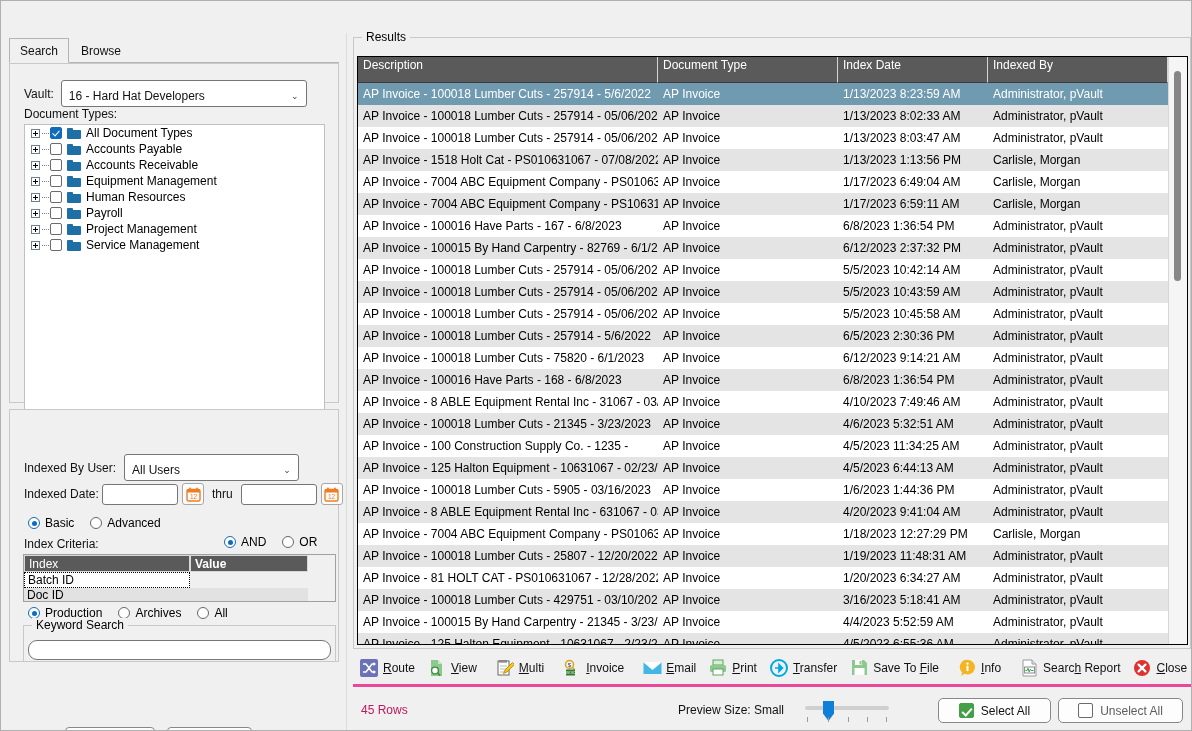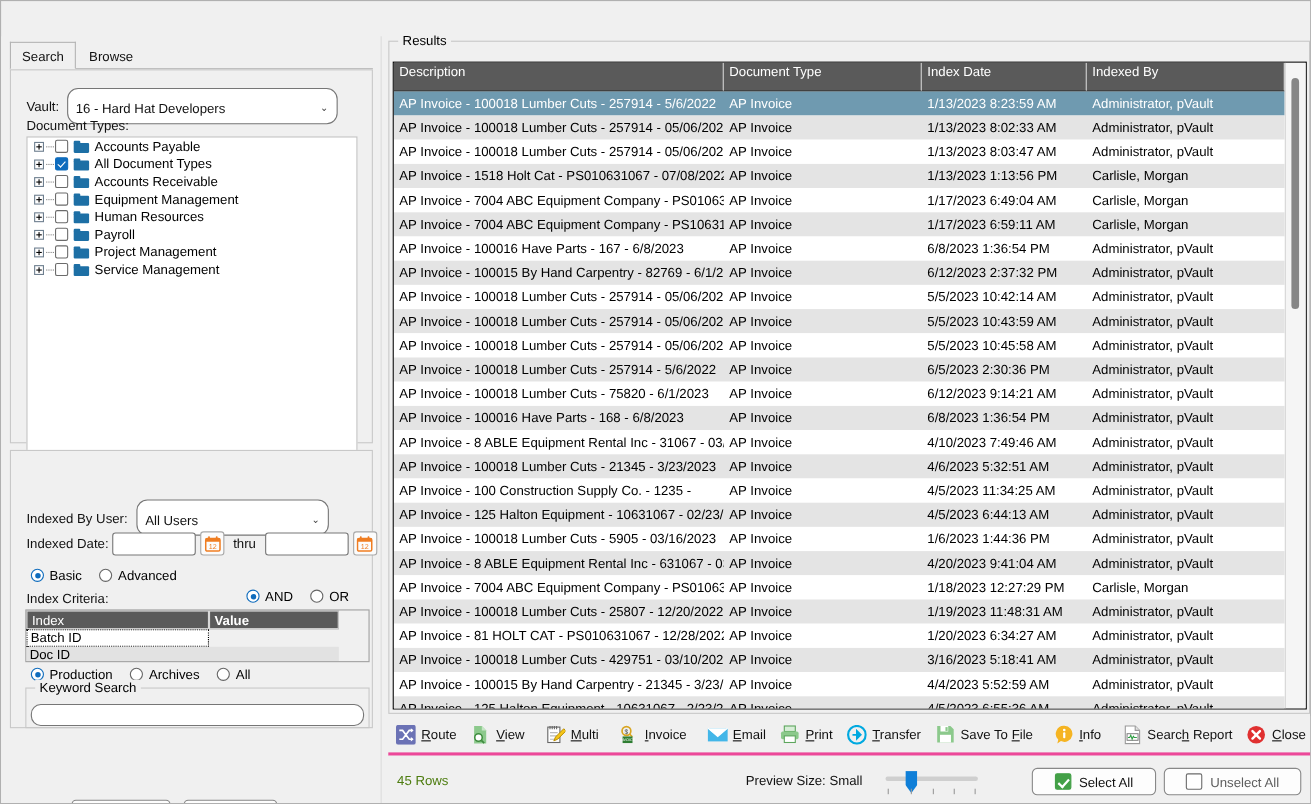--- a/index.html
+++ b/index.html
@@ -86,24 +86,24 @@
     border: 1px solid #c8c8c8;
   }
   .fld-label { font-size: 12px; color: #111; }
 
   #vault-row {
     position: absolute; left: 14px; top: 16px;
     display: flex; align-items: center;
   }
   #vault-row .fld-label { margin-right: 7px; }
   .combo {
-    height: 33px;
+    height: 27px;
     background: #ffffff;
     border: 1px solid #767676;
-    border-radius: 10px;
+    border-radius: 3px;
     display: flex; align-items: center;
     padding: 4px 4px 0 7px;
     font-size: 12px; color: #111;
     cursor: default;
     position: relative;
   }
   .combo .cv { flex: 1; white-space: nowrap; overflow: hidden; }
   .combo .chev {
     width: 14px; text-align: center;
     font-size: 9px; color: #444;
@@ -336,21 +336,21 @@
   .tb-lbl u { text-decoration: underline; }
   .tb-sep { width: 1px; height: 22px; background: #c4c4c4; margin: 0 3px; }
 
   
   #statusbar {
     position: absolute; left: 352px; top: 686px;
     width: 840px; height: 45px;
     background: #f0f0f0;
     display: flex; align-items: center;
   }
-  #rows-count { position: absolute; left: 8px; font-size: 12px; color: #4d7c0f; }
+  #rows-count { position: absolute; left: 8px; font-size: 12px; color: #be185d; }
   #preview-label { position: absolute; left: 325px; font-size: 12px; color: #111; }
   #slider { position: absolute; left: 452px; top: 14px; width: 84px; height: 22px; }
   #slider-track {
     position: absolute; left: 0; top: 5px; width: 84px; height: 4px;
     background: #cfcfcf; border-radius: 2px;
   }
   #slider-thumb {
     position: absolute; left: 18px; top: 0; width: 11px; height: 20px;
     background: #0f7fd8;
     clip-path: polygon(0 0, 100% 0, 100% 62%, 50% 100%, 0 62%);
@@ -401,39 +401,39 @@
         <span class="fld-label">Vault:</span>
         <div class="combo" id="vault-combo">
           <span class="cv">16 - Hard Hat Developers</span>
           <span class="chev">⌄</span>
         </div>
       </div>
 
       <div class="fld-label" id="doctypes-label">Document Types:</div>
 
       <div id="tree">
+        <div class="tree-row">
+          <span class="expander"></span>
+            <span class="dots"></span>
+          <span class="tchk checked"></span>
+          <span class="folder">
+              <span class="ft"></span>
+              <span class="fb"></span>
+            </span>
+          <span>All Document Types</span>
+        </div>
         <div class="tree-row">
           <span class="expander"></span>
             <span class="dots"></span>
           <span class="tchk"></span>
           <span class="folder">
               <span class="ft"></span>
               <span class="fb"></span>
             </span>
           <span>Accounts Payable</span>
-        </div>
-        <div class="tree-row">
-          <span class="expander"></span>
-            <span class="dots"></span>
-          <span class="tchk checked"></span>
-          <span class="folder">
-              <span class="ft"></span>
-              <span class="fb"></span>
-            </span>
-          <span>All Document Types</span>
         </div>
         <div class="tree-row">
           <span class="expander"></span>
             <span class="dots"></span>
           <span class="tchk"></span>
           <span class="folder">
               <span class="ft"></span>
               <span class="fb"></span>
             </span>
           <span>Accounts Receivable</span>

